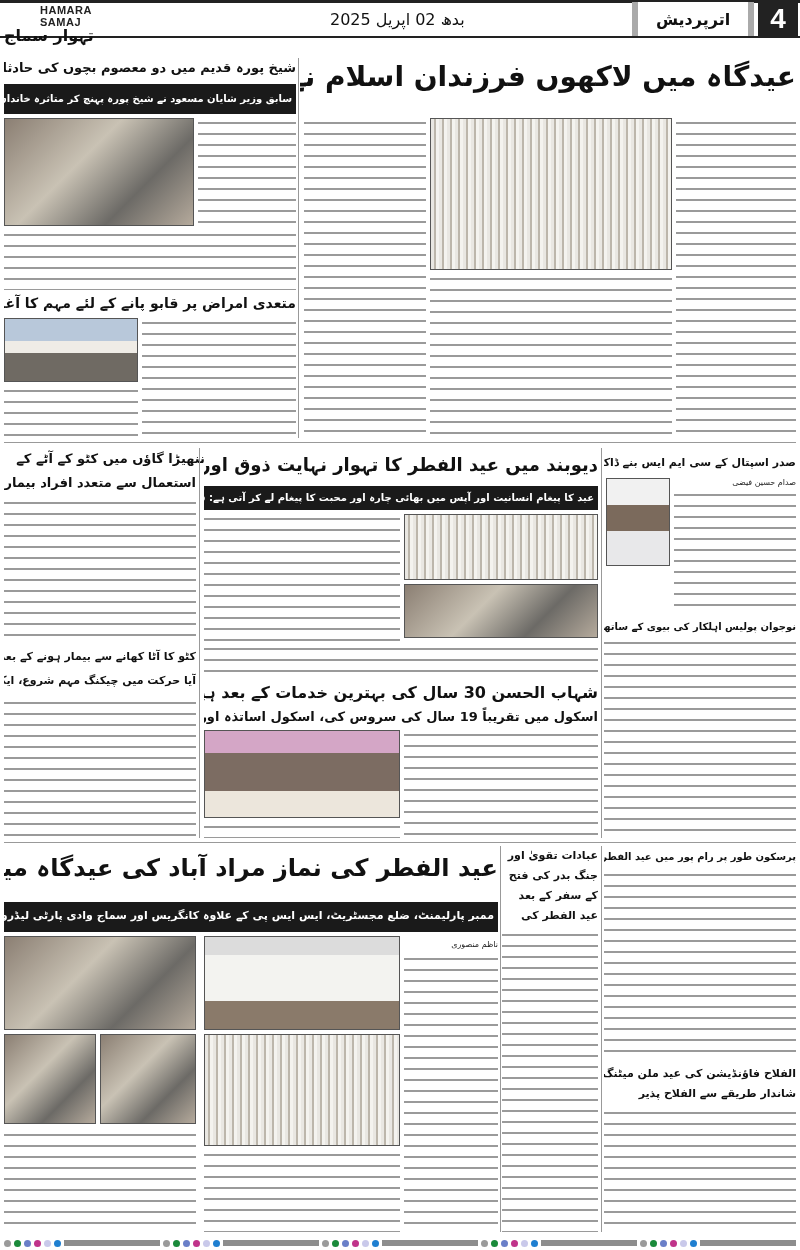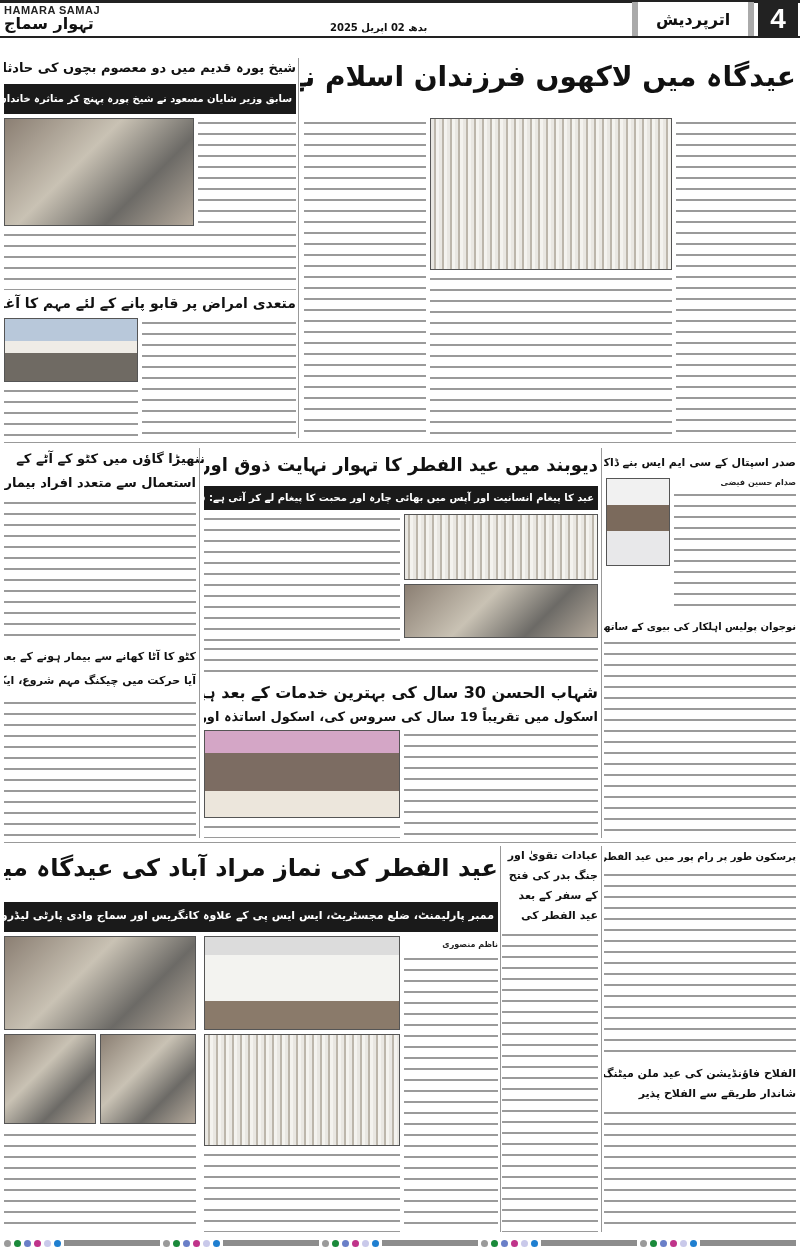--- a/index.html
+++ b/index.html
@@ -1,35 +1,35 @@
 <!DOCTYPE html>
 <html><head>
 <meta charset="utf-8">
 <style>
   * { box-sizing: border-box; margin: 0; padding: 0; }
   body { width: 800px; height: 1250px; background: #fff; font-family: "DejaVu Sans", sans-serif; color: #111; overflow: hidden; position: relative; }
   .abs { position: absolute; }
   .rtl { direction: rtl; text-align: right; }
   .masthead { left: 0; top: 0; width: 800px; height: 38px; border-top: 3px solid #222; border-bottom: 2px solid #222; }
   .logo { left: 4px; top: 4px; width: 130px; height: 30px; }
-  .logo .en { font-family: "Liberation Sans", sans-serif; font-weight: 900; font-size: 11px; letter-spacing: .5px; color: #222; }
+  .logo .en { font-family: "Liberation Sans", sans-serif; font-weight: 900; font-size: 11px; letter-spacing: .5px; color: #222; margin-left: 36px; }
   .logo .ur { font-family: "DejaVu Sans", sans-serif; font-weight: 900; font-size: 16px; color: #111; line-height: 16px; }
-  .date { left: 330px; top: 10px; font-family: "DejaVu Sans", sans-serif; font-weight: bold; font-size: 10px; margin-top: 12px; }
+  .date { left: 330px; top: 10px; font-family: "DejaVu Sans", sans-serif; font-weight: normal; font-size: 16px; }
   .section-box { left: 632px; top: 2px; width: 122px; height: 34px; border-left: 6px solid #aaa; border-right: 6px solid #aaa; background: #fff; display: flex; align-items: center; justify-content: center; font-weight: 900; font-size: 16px; }
   .page-num { left: 758px; top: 2px; width: 40px; height: 34px; background: #222; color: #fff; font-family: "Liberation Sans", sans-serif; font-weight: 900; font-size: 28px; display: flex; align-items: center; justify-content: center; }
   .hl-big { font-weight: 900; color: #111; white-space: nowrap; overflow: hidden; }
   .hl-bar { background: #1a1a1a; color: #fff; font-weight: 700; white-space: nowrap; overflow: hidden; padding: 2px 4px; }
   .photo { background: linear-gradient(135deg,#8b7f73,#c9c2b4 40%,#6c6a66 70%,#b5aa9c); border: 1px solid #555; }
   .photo.crowd { background: repeating-linear-gradient(90deg,#e9e7e2 0 3px,#bcb6ab 3px 5px,#f4f3ef 5px 8px), linear-gradient(#8aa2c4,#cfd6e0); }
   .photo.sky { background: linear-gradient(#b8c8da 0 35%, #efece6 35% 55%, #6f6a63 55%); }
   .body-text { font-size: 7px; line-height: 11px; color: #444; overflow: hidden; }
   .lines { background: repeating-linear-gradient(#fff 0 4px, #9a9a9a 4px 6px, #fff 6px 11px); }
   .rule-v { background: #999; width: 1px; }
   .rule-h { background: #999; height: 1px; }
-  .byline { font-weight: bold; font-size: 8px; color: #222; }
+  .byline { font-weight: normal; font-size: 8px; color: #222; }
   .footer { left: 0; top: 1238px; width: 800px; height: 10px; display: flex; align-items: center; gap: 3px; padding: 0 4px; }
   .footer .bar { height: 6px; background: #8d8d8d; flex: 1; }
   .footer .dot { width: 7px; height: 7px; border-radius: 50%; }
 </style>
 </head>
 <body>
 
 <div class="abs masthead"></div>
 <div class="abs logo">
   <div class="en">HAMARA SAMAJ</div>

